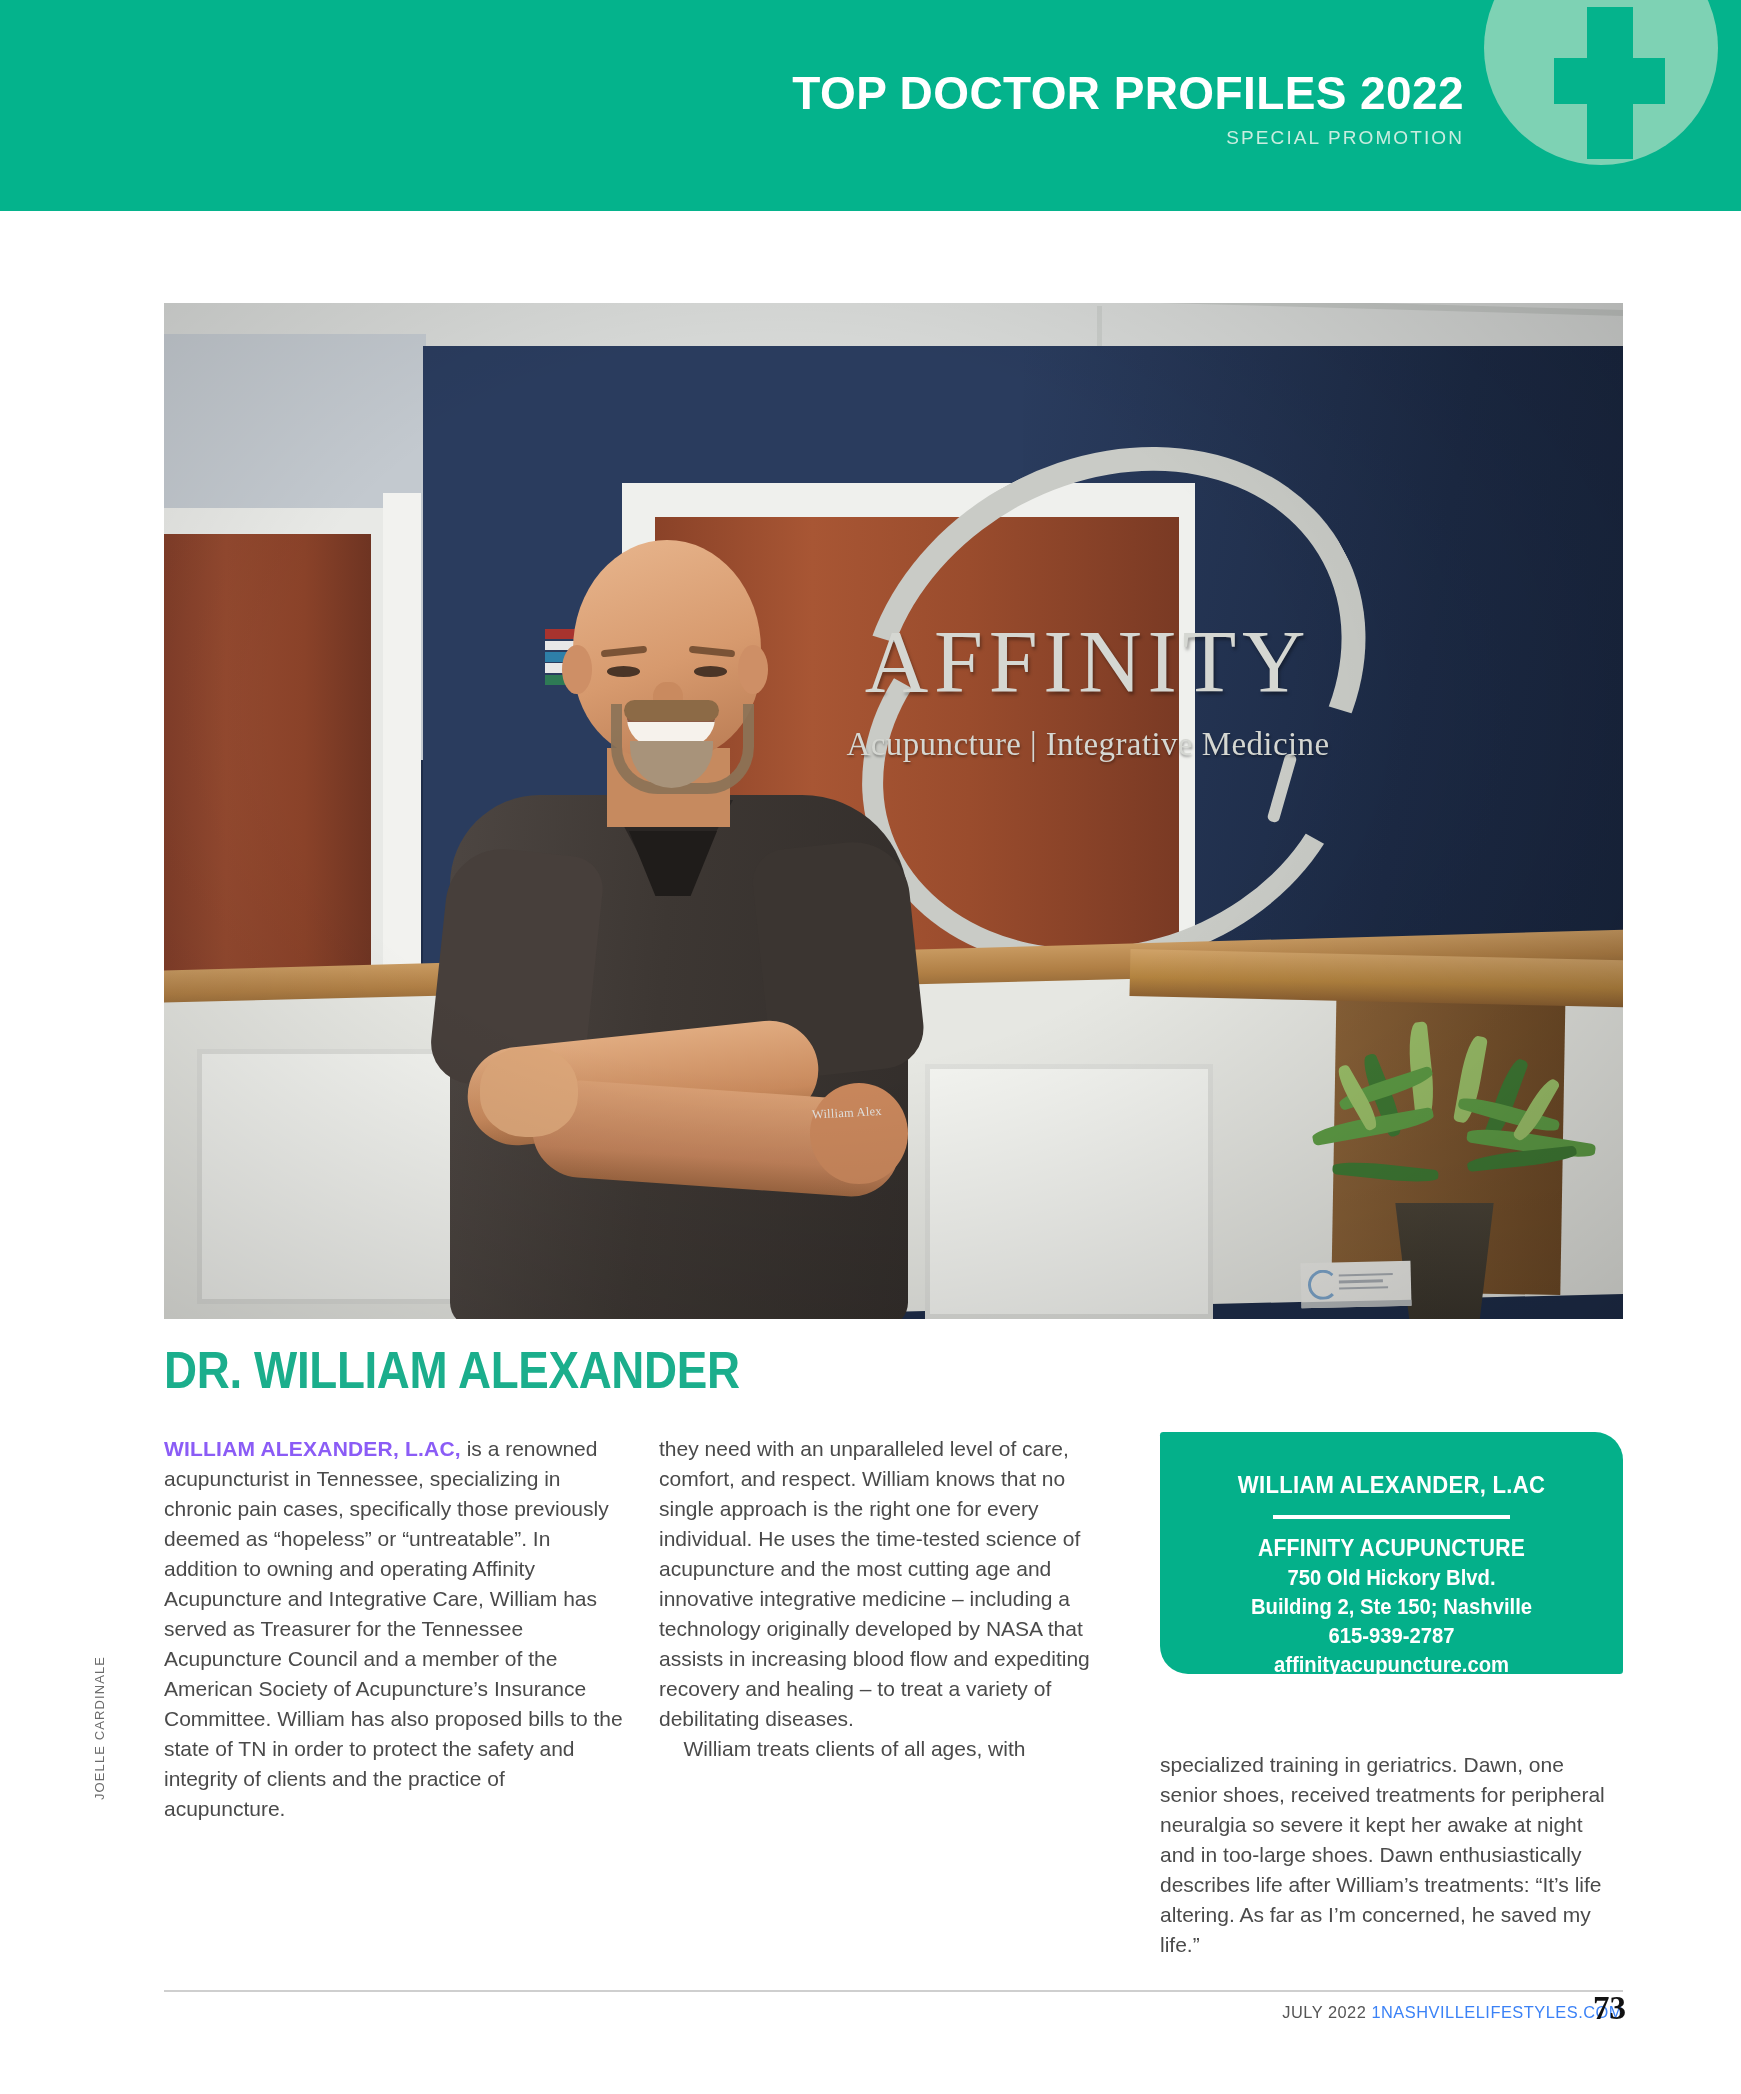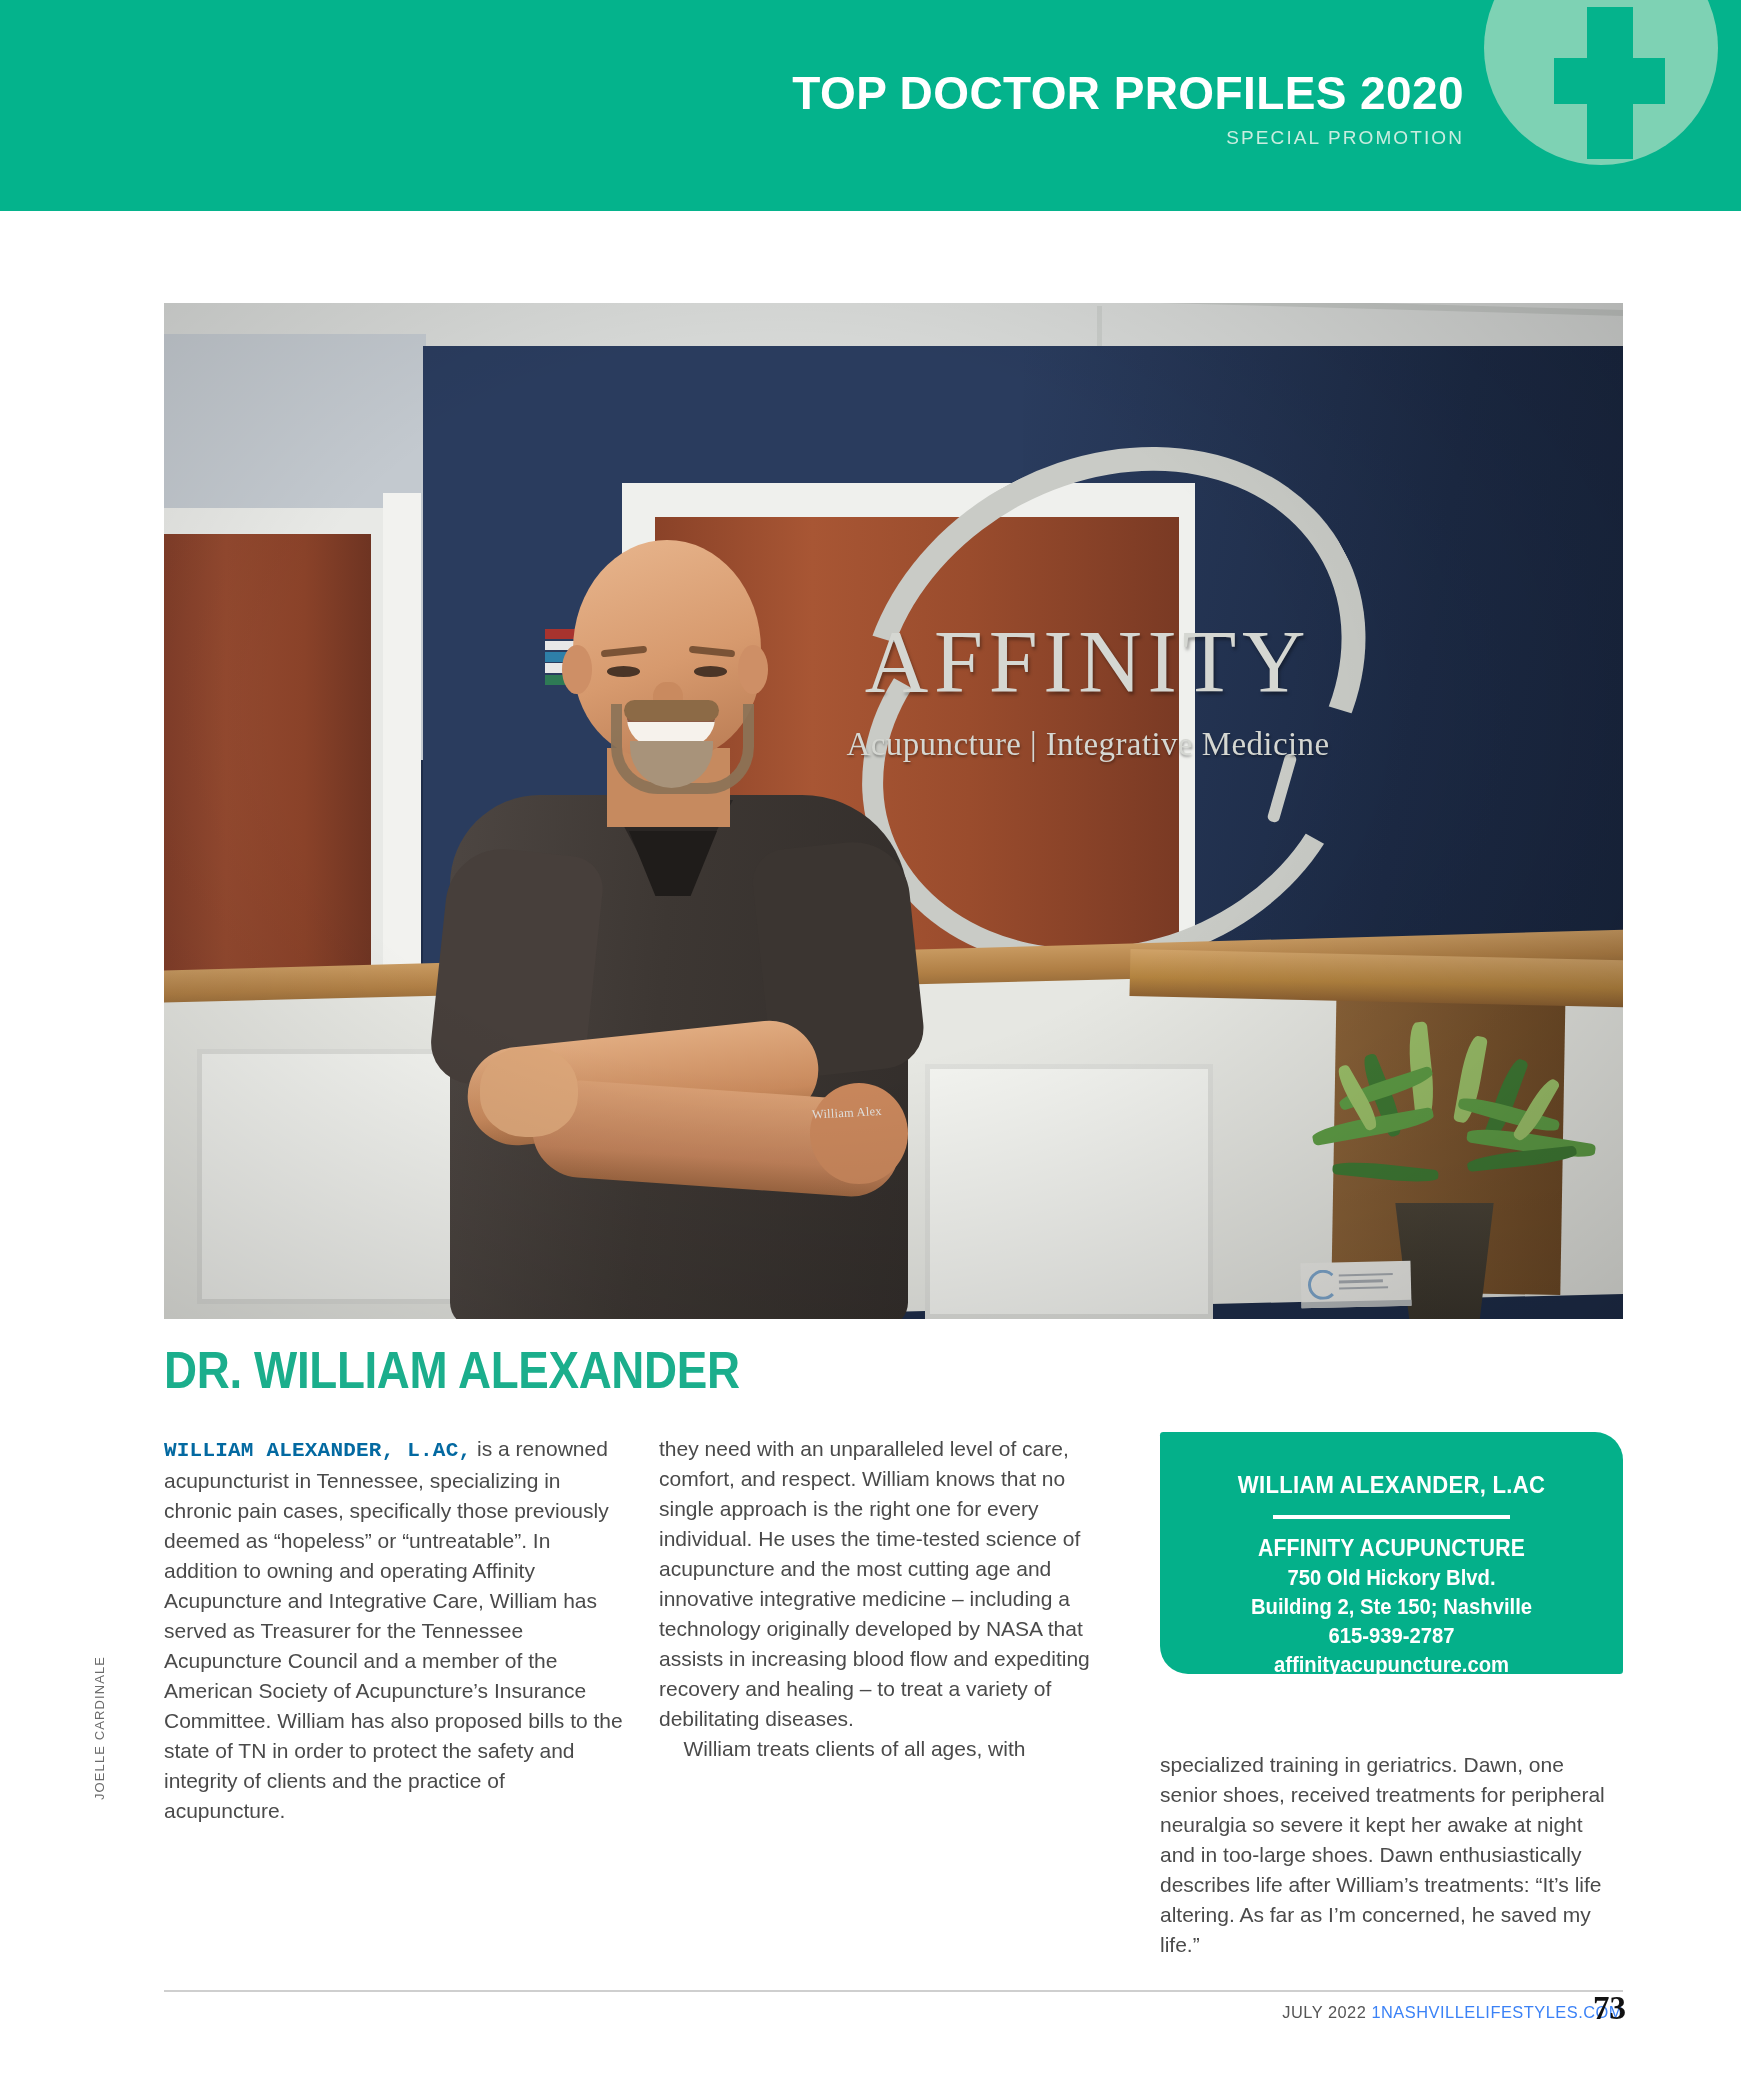--- a/index.html
+++ b/index.html
@@ -195,21 +195,21 @@
     font-family:"Liberation Sans", sans-serif;
   }
 
   .col{position:absolute;top:1434px;width:463px;
     font-size:21px;line-height:30px;color:#4A4A4A;}
   .col1{left:164px;}
   .col2{left:659px;}
   .col3{left:1160px;top:1750px;width:463px;}
   .col p{margin:0;}
   .col p.indent{text-indent:24.5px;}
-  .lead{color:#0369a1;font-weight:bold;letter-spacing:0.2px;font-family:Liberation Mono, monospace;}
+  .lead{color:#8b5cf6;font-weight:bold;letter-spacing:0.2px;}
 
   
   .contact{
     position:absolute;left:1160px;top:1432px;width:463px;height:242px;
     background:#04B08A;
     border-radius:3.3px 28px 3.3px 28px;
     color:#ffffff;text-align:center;
   }
   .contact-name{
     margin-top:39px;font-size:24px;font-weight:bold;letter-spacing:0.3px;
@@ -239,21 +239,21 @@
   .pagenum{
     position:absolute;right:115px;top:1990px;
     font-family:"Liberation Serif", serif;font-size:33px;font-weight:bold;color:#111111;
   }
 </style>
 </head>
 <body>
 
 <div class="header-band">
   <div class="header-text">
-    <div class="header-title">TOP DOCTOR PROFILES 2020</div>
+    <div class="header-title">TOP DOCTOR PROFILES 2022</div>
     <div class="header-sub">SPECIAL PROMOTION</div>
   </div>
   <div class="header-circle"></div>
   <div class="header-cross">
     <span class="bar-v"></span>
     <span class="bar-h"></span>
   </div>
 </div>
 
 <div class="photo">

